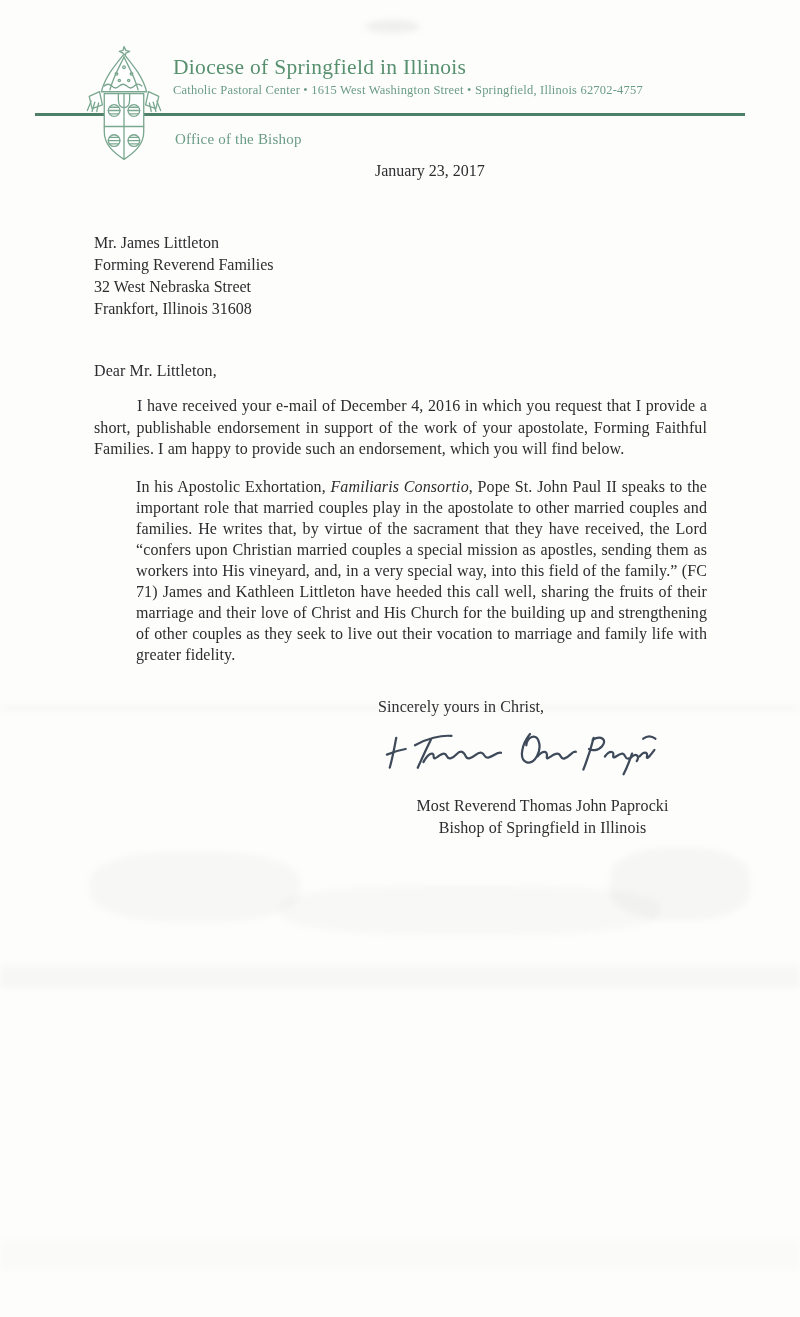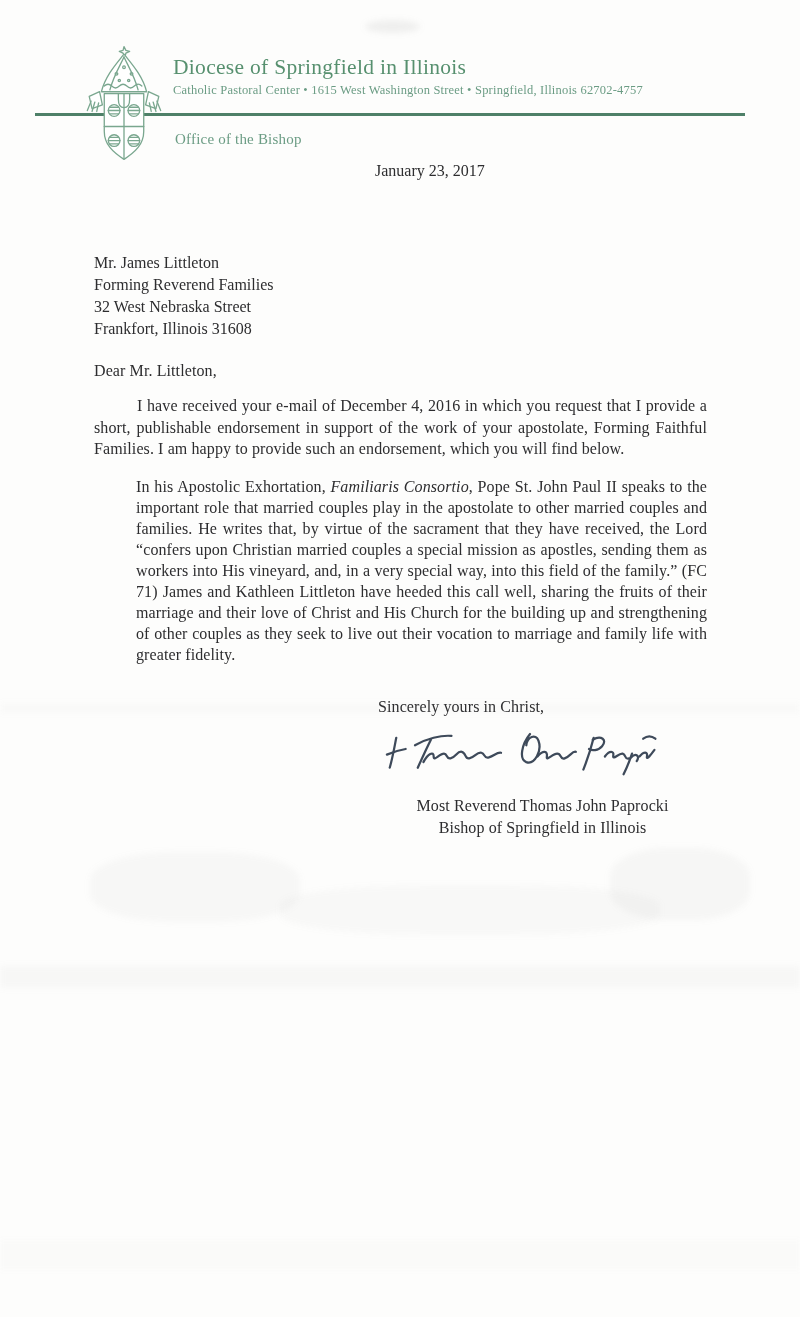--- a/index.html
+++ b/index.html
@@ -51,21 +51,21 @@
     position: absolute; left: 175px; top: 131px;
     font-size: 15px;
     color: var(--brand_green_light, #6b9c84);
     letter-spacing: 0.2px;
     z-index: 2;
   }
 
   
   .date-line { position: absolute; left: 375px; top: 154px; font-size: 16px; margin-top: 8px; }
   .address-block {
-    position: absolute; left: 94px; top: 252px;
+    position: absolute; left: 94px; top: 232px;
     font-size: 16px; line-height: 22px;
   }
   .letter-body {
     position: absolute; left: 94px; top: 360px; width: 613px;
     font-size: 16px; line-height: 21.5px; letter-spacing: 0.1px;
   }
   .letter-body p { margin: 0; }
   .salutation { line-height: 21px; }
   .para-request {
     margin-top: 14px !important;

